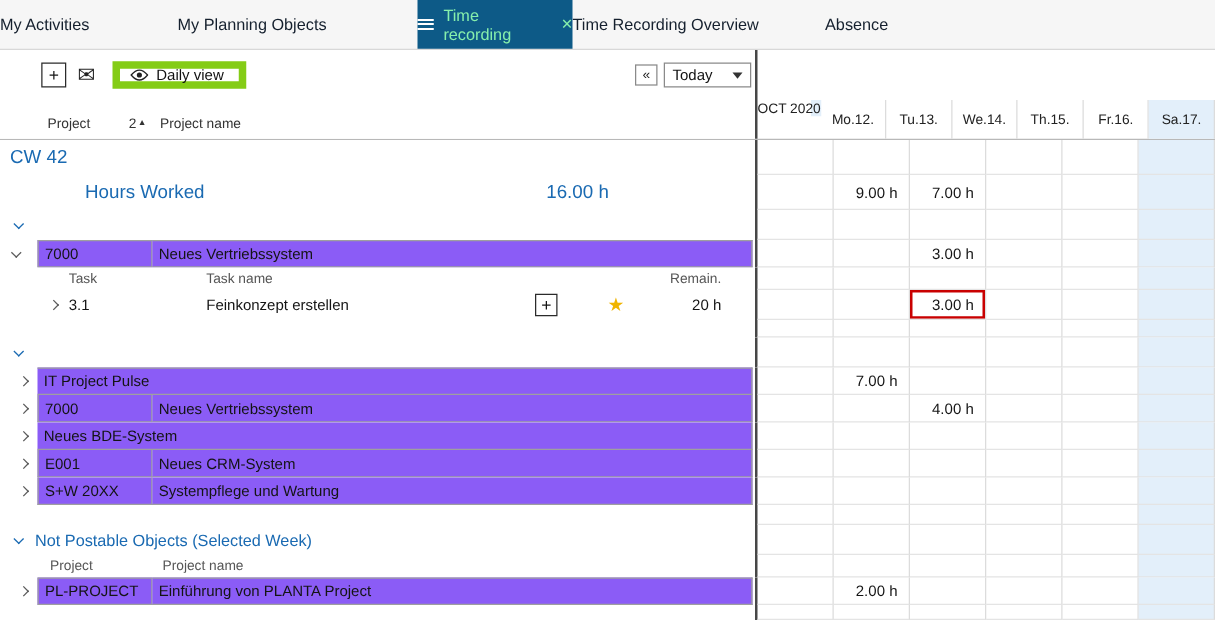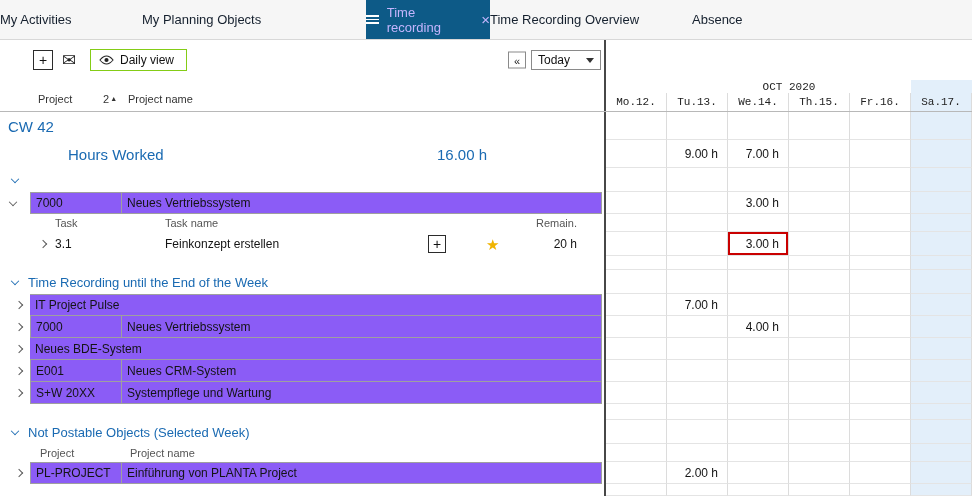--- a/index.html
+++ b/index.html
@@ -3,37 +3,37 @@
 <meta charset="utf-8">
 <style>
   *{box-sizing:border-box;margin:0;padding:0;}
   html,body{width:972px;height:496px;}
   body{font-family:"Liberation Sans","DejaVu Sans",sans-serif;background:#fff;overflow:hidden;font-size:12px;color:#1c1c1c;}
 
   
   .tabbar{display:flex;height:40px;background:#f6f6f6;border-bottom:1px solid #d8d8d8;align-items:stretch;}
   .tab{display:flex;align-items:center;gap:8px;font-size:13px;color:#15202e;cursor:pointer;}
   .tab1{width:142px}.tab2{width:192px}.tab4{width:202px}.tab5{width:112px}
-  .tabactive{width:124px;background:#0d5a87;color:#c4b5fd;margin-left:32px;}
+  .tabactive{width:124px;background:#0d5a87;color:#86efac;}
   .hamburger{width:13px;height:9px;background:repeating-linear-gradient(to bottom,#fff 0 1.6px,transparent 1.6px 3.6px);}
   .tclose{font-size:15px;margin-left:2px;line-height:1;}
 
   
   .row{display:flex;width:972px;}
   .left{width:606px;flex:none;position:relative;border-right:2px solid #474747;background:#fff;}
   .right{flex:1;display:flex;position:relative;}
   .h40{height:40px}.h32{height:32px}.h28{height:28px}.h24{height:24px}.h22{height:22px}
   .h18{height:18px}.h16{height:16px}.h14{height:14px}.h12{height:12px}
 
   
   .dayrow{flex:1;display:flex;}
   .daycell{flex:1;border-right:1px solid #dcdcdc;border-bottom:1px solid #e4e4e4;display:flex;align-items:center;justify-content:flex-end;padding-right:9px;font-size:12px;color:#141414;min-width:0;overflow:hidden;}
   .daycell.weekend{background:#e3effa;}
   .daycell.hl{box-shadow:inset 0 0 0 2px #c90000;}
-  .hdrright{flex-direction:column;font-family:Liberation Mono, monospace;}
+  .hdrright{flex-direction:row;}
   .monthrow{height:13px;font-size:11px;color:#222;text-align:center;line-height:15px;background:linear-gradient(to right,transparent 0 83.333%,#e3effa 83.333%);}
   .dayhdr{flex:1;}
   .dayhdr .daycell{justify-content:center;padding:0;font-size:11px;color:#222;border-bottom:none;}
   .header-row{border-bottom:1px solid #b8b8b8;}
 
   
   .abs{position:absolute;top:50%;transform:translateY(-50%);white-space:nowrap;}
   .header-row .abs{top:62%;}
   .colhdr{font-size:11px;color:#333;}
   .sortarrow{font-size:7px;margin-left:1px;vertical-align:2px;}
@@ -52,21 +52,21 @@
   .cells{position:absolute;left:30px;right:2px;top:0;bottom:0;display:flex;}
   .cell{border-left:1px solid #9f9f9f;border-bottom:1px solid #9f9f9f;display:flex;align-items:center;padding-left:5px;font-size:12px;color:#141414;overflow:hidden;white-space:nowrap;background:#8b5cf6;cursor:default;}
   .cell.c1{width:92px;border-right:1px solid #9f9f9f;}
   .cell.c2{flex:1;border-right:1px solid #9f9f9f;border-left:none;}
   .first .cell{border-top:1px solid #9f9f9f;}
 
   
   .sqbtn{position:absolute;top:50%;transform:translateY(-50%);width:20px;height:20px;border:1.5px solid #2b2b2b;background:#fff;font-size:14px;line-height:1;display:flex;align-items:center;justify-content:center;color:#111;font-family:inherit;cursor:pointer;padding:0;}
   .sqbtn.small{width:18px;height:18px;}
   .mailbtn{position:absolute;top:50%;transform:translateY(-50%);font-size:17px;color:#222;cursor:pointer;line-height:1;}
-  .dailyview{position:absolute;top:50%;transform:translateY(-50%);height:22px;border:1px solid #84cc16;background:#fff;display:flex;align-items:center;gap:6px;padding:0 12px 0 8px;font-size:12px;color:#111;cursor:pointer;font-family:inherit;}
+  .dailyview{position:absolute;top:50%;transform:translateY(-50%);height:22px;border:6px solid #84cc16;background:#fff;display:flex;align-items:center;gap:6px;padding:0 12px 0 8px;font-size:12px;color:#111;cursor:pointer;font-family:inherit;}
   .backbtn{position:absolute;top:50%;transform:translateY(-50%);width:18px;height:17px;border:1px solid #8a8a8a;background:#fff;font-size:11px;display:flex;align-items:center;justify-content:center;padding:0;color:#222;cursor:pointer;font-family:inherit;}
   .todaybtn{position:absolute;top:50%;transform:translateY(-50%);width:70px;height:20px;border:1px solid #8a8a8a;background:#fff;display:flex;align-items:center;justify-content:space-between;font-size:12px;padding:0 6px;color:#111;cursor:pointer;font-family:inherit;}
   .caret{width:0;height:0;border-left:4px solid transparent;border-right:4px solid transparent;border-top:5px solid #333;}
   .star{position:absolute;top:50%;transform:translateY(-50%);color:#f0b400;font-size:15px;cursor:pointer;line-height:1;}
 </style>
 </head>
 <body>
 
 <div class="tabbar">
   <div class="tab tab1">
@@ -231,21 +231,20 @@
       <div class="daycell"></div>
       <div class="daycell"></div>
       <div class="daycell"></div>
       <div class="daycell weekend"></div>
     </div>
 </div>
 
 <div class="row h24">
   <div class="left">
     <span class="chev down" style="left:12px"></span>
-    <span class="abs sectitle" style="left:28px">Time Recording until the End of the Week</span>
   </div>
   <div class="right dayrow">
       <div class="daycell"></div>
       <div class="daycell"></div>
       <div class="daycell"></div>
       <div class="daycell"></div>
       <div class="daycell"></div>
       <div class="daycell weekend"></div>
     </div>
 </div>

